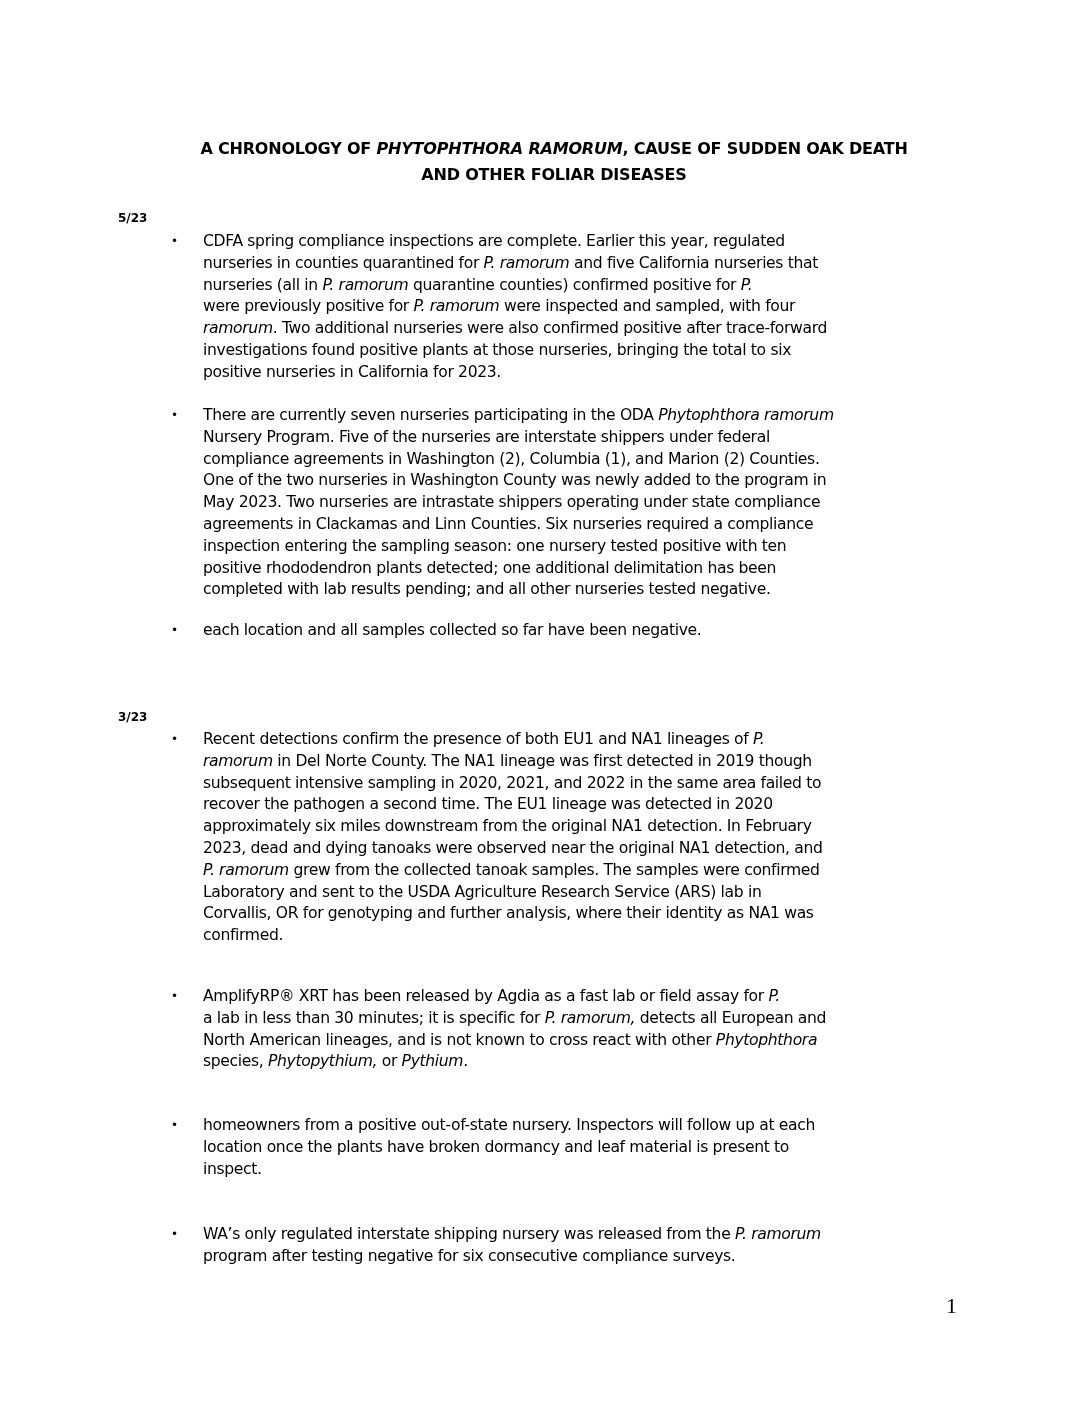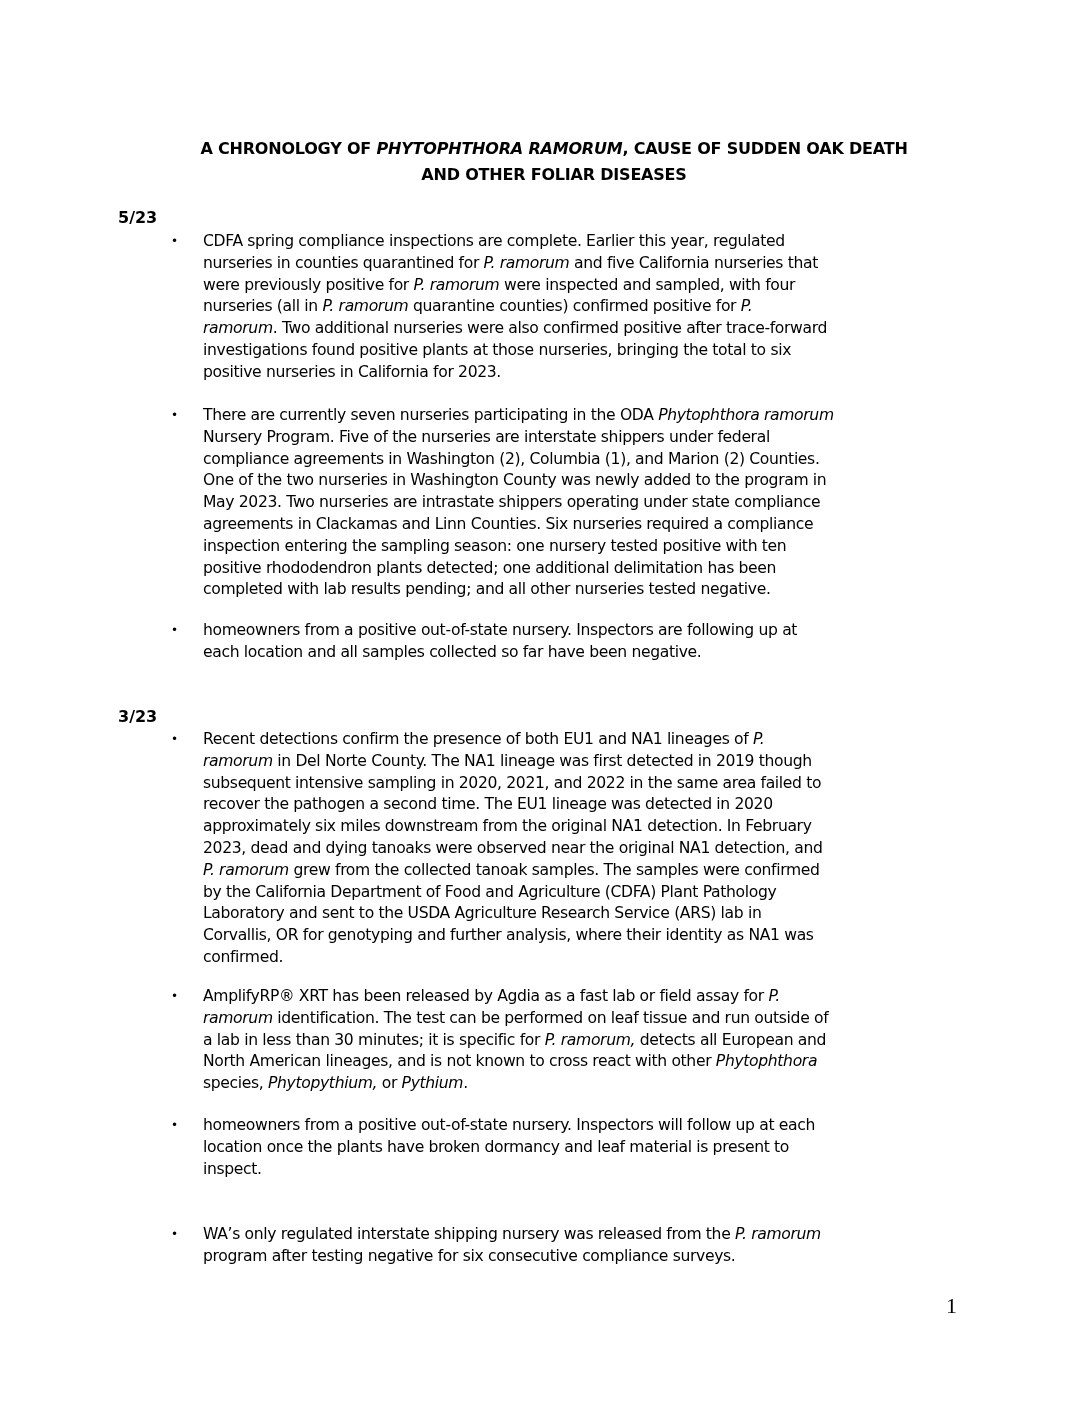--- a/index.html
+++ b/index.html
@@ -29,21 +29,21 @@
       font-family: "DejaVu Sans", sans-serif;
       font-weight: bold;
       font-size: 16px;
       line-height: 26px;
       letter-spacing: -0.2px;
     }
     .section-date {
       position: absolute;
       left: 118px;
       font-weight: bold;
-      font-size: 16px;
+      font-size: 12px;
       line-height: 22px;
     }
     .bullet {
       position: absolute;
       left: 168px;
       width: 800px;
       font-size: 15.6px;
       line-height: 21.8px;
       letter-spacing: -0.35px;
     }
@@ -81,22 +81,22 @@
     <div class="line">AND OTHER FOLIAR DISEASES</div>
   </div>
 
   <div class="section-date" style="top:207px;">5/23</div>
 
   <div class="bullet" style="top:231px;">
     <span class="dot">•</span>
     <div class="text">
         <span class="line"><span>CDFA spring compliance inspections are complete. Earlier this year, regulated</span></span>
         <span class="line"><span>nurseries in counties quarantined for </span><i>P. ramorum</i><span> and five California nurseries that</span></span>
+        <span class="line"><span>nurseries (all in </span><i>P. ramorum</i><span> quarantine counties) confirmed positive for </span><i>P.</i></span>
         <span class="line"><span>were previously positive for </span><i>P. ramorum</i><span> were inspected and sampled, with four</span></span>
-        <span class="line"><span>nurseries (all in </span><i>P. ramorum</i><span> quarantine counties) confirmed positive for </span><i>P.</i></span>
         <span class="line"><i>ramorum</i><span>. Two additional nurseries were also confirmed positive after trace-forward</span></span>
         <span class="line"><span>investigations found positive plants at those nurseries, bringing the total to six</span></span>
         <span class="line"><span>positive nurseries in California for 2023.</span></span>
       </div>
   </div>
 
   <div class="bullet" style="top:405px;">
     <span class="dot">•</span>
     <div class="text">
         <span class="line"><span>There are currently seven nurseries participating in the ODA </span><i>Phytophthora ramorum</i></span>
@@ -107,49 +107,46 @@
         <span class="line"><span>agreements in Clackamas and Linn Counties. Six nurseries required a compliance</span></span>
         <span class="line"><span>inspection entering the sampling season: one nursery tested positive with ten</span></span>
         <span class="line"><span>positive rhododendron plants detected; one additional delimitation has been</span></span>
         <span class="line"><span>completed with lab results pending; and all other nurseries tested negative.</span></span>
       </div>
   </div>
 
   <div class="bullet" style="top:620px;">
     <span class="dot">•</span>
     <div class="text">
-        <span class="line"><span>homeowners from a positive out-of-state nursery. Inspectors are following up at</span></span>
         <span class="line"><span>each location and all samples collected so far have been negative.</span></span>
       </div>
   </div>
 
   <div class="section-date" style="top:706px;">3/23</div>
 
   <div class="bullet" style="top:729px;">
     <span class="dot">•</span>
     <div class="text">
         <span class="line"><span>Recent detections confirm the presence of both EU1 and NA1 lineages of </span><i>P.</i></span>
         <span class="line"><i>ramorum</i><span> in Del Norte County. The NA1 lineage was first detected in 2019 though</span></span>
         <span class="line"><span>subsequent intensive sampling in 2020, 2021, and 2022 in the same area failed to</span></span>
         <span class="line"><span>recover the pathogen a second time. The EU1 lineage was detected in 2020</span></span>
         <span class="line"><span>approximately six miles downstream from the original NA1 detection. In February</span></span>
         <span class="line"><span>2023, dead and dying tanoaks were observed near the original NA1 detection, and</span></span>
         <span class="line"><i>P. ramorum</i><span> grew from the collected tanoak samples. The samples were confirmed</span></span>
-        <span class="line"><span>by the California Department of Food and Agriculture (CDFA) Plant Pathology</span></span>
         <span class="line"><span>Laboratory and sent to the USDA Agriculture Research Service (ARS) lab in</span></span>
         <span class="line"><span>Corvallis, OR for genotyping and further analysis, where their identity as NA1 was</span></span>
         <span class="line"><span>confirmed.</span></span>
       </div>
   </div>
 
   <div class="bullet" style="top:986px;">
     <span class="dot">•</span>
     <div class="text">
         <span class="line"><span>AmplifyRP® XRT has been released by Agdia as a fast lab or field assay for </span><i>P.</i></span>
-        <span class="line"><i>ramorum</i><span> identification. The test can be performed on leaf tissue and run outside of</span></span>
         <span class="line"><span>a lab in less than 30 minutes; it is specific for </span><i>P. ramorum,</i><span> detects all European and</span></span>
         <span class="line"><span>North American lineages, and is not known to cross react with other </span><i>Phytophthora</i></span>
         <span class="line"><span>species, </span><i>Phytopythium,</i><span> or </span><i>Pythium</i><span>.</span></span>
       </div>
   </div>
 
   <div class="bullet" style="top:1115px;">
     <span class="dot">•</span>
     <div class="text">
         <span class="line"><span>homeowners from a positive out-of-state nursery. Inspectors will follow up at each</span></span>

